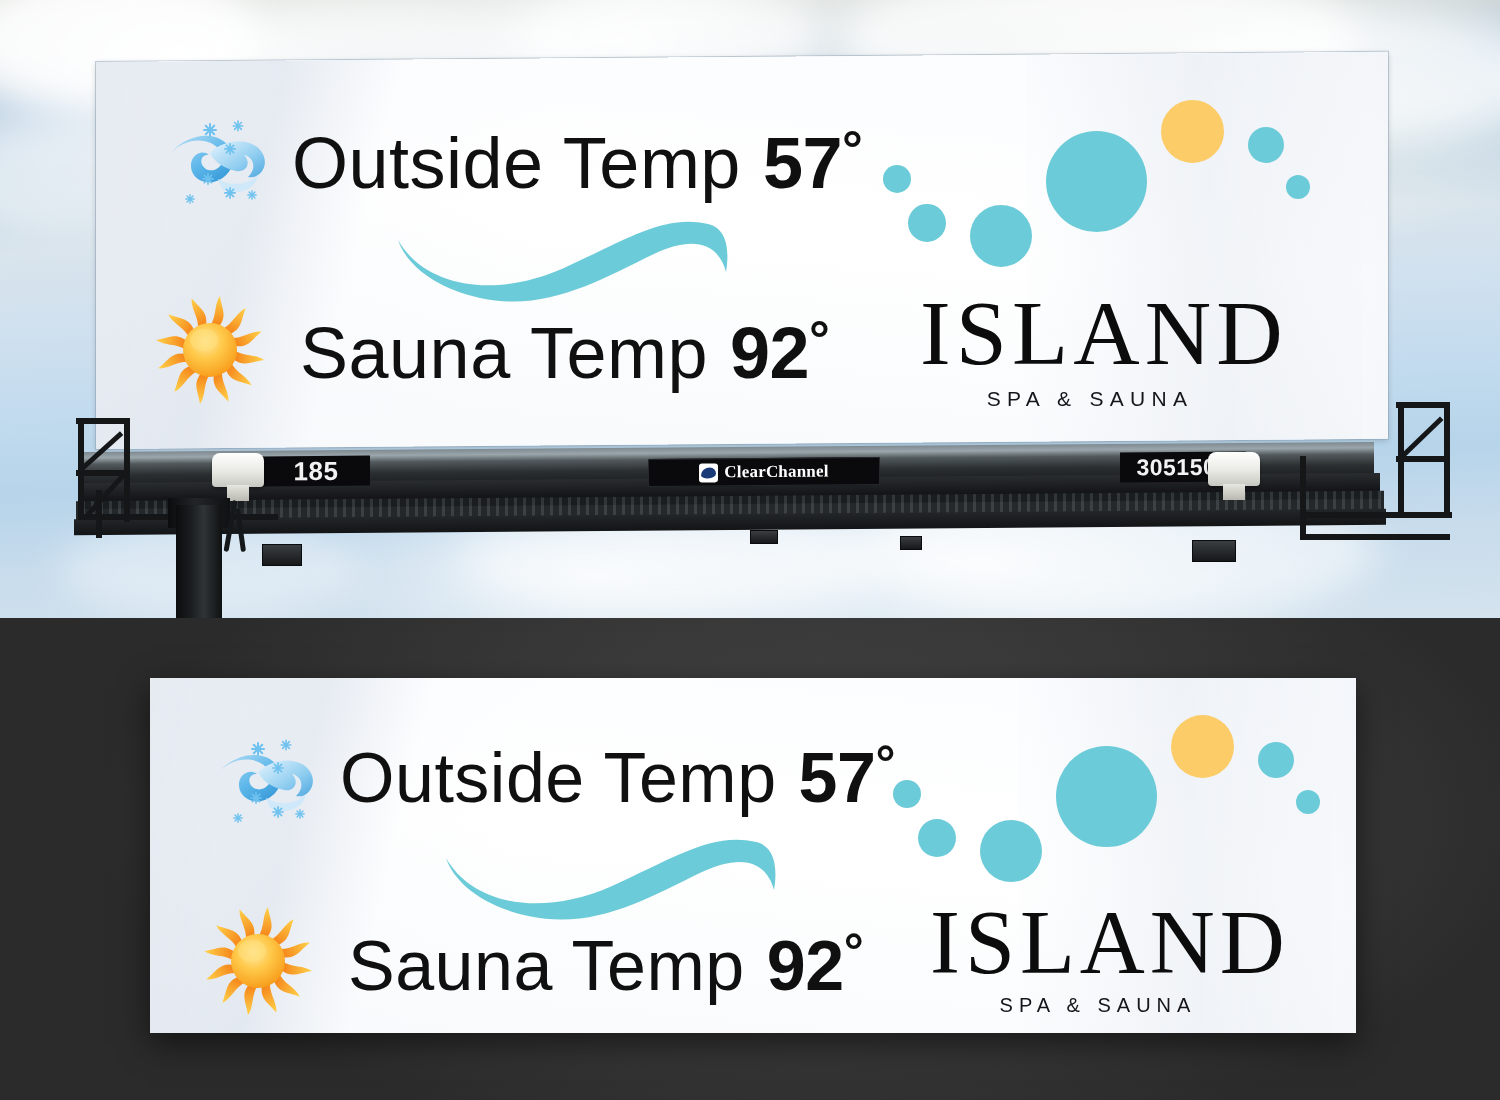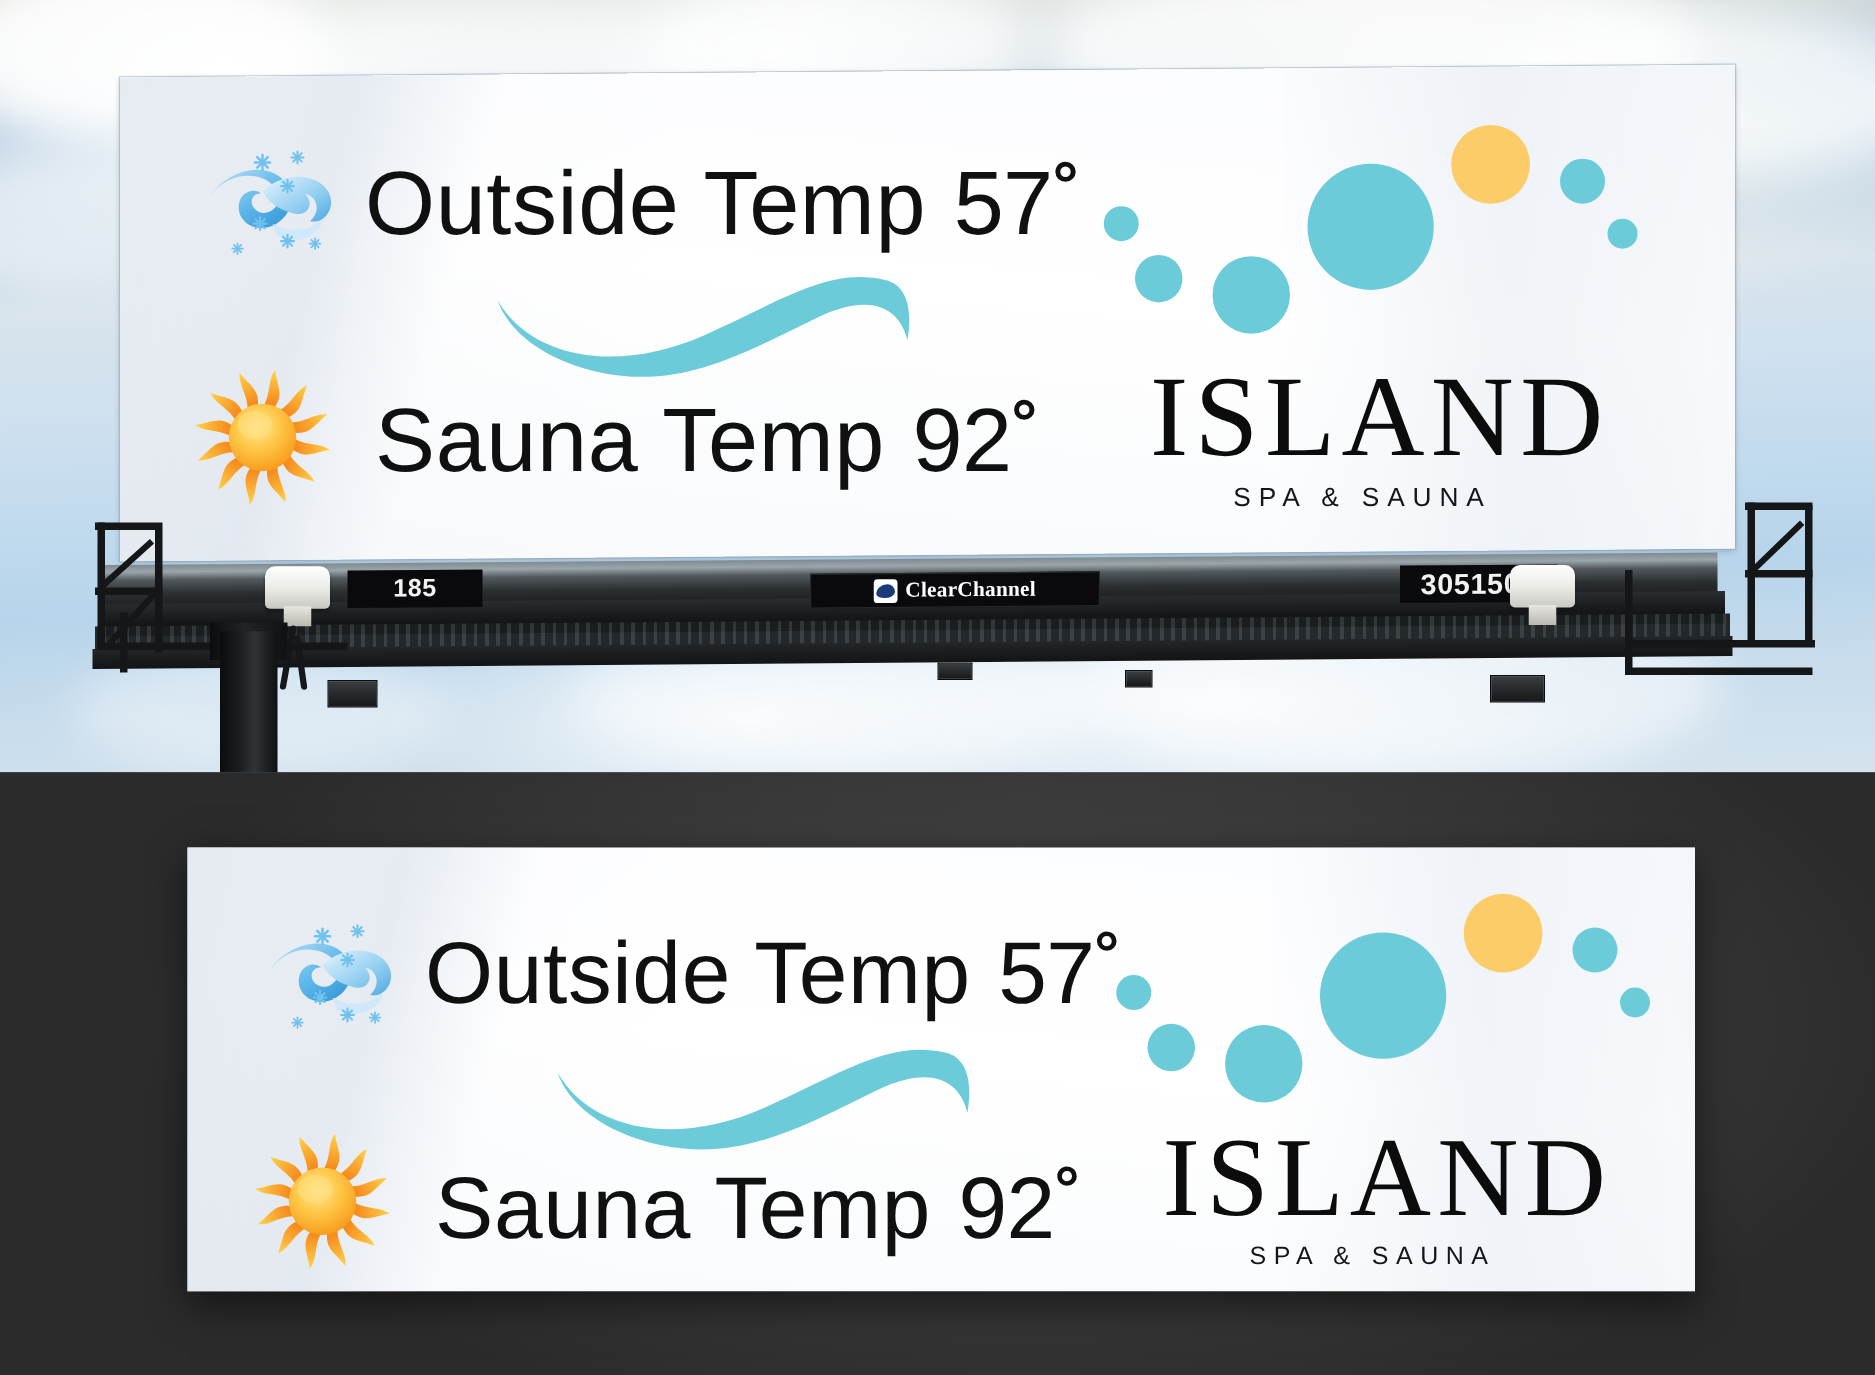--- a/index.html
+++ b/index.html
@@ -96,21 +96,21 @@
   .cc-text {
     color:#fff; font-family:"Liberation Serif", serif; font-weight:700;
     font-size:17px; letter-spacing:.2px; white-space: nowrap;
   }
   .num-plate {
     position: absolute; background:#0a0a0c; color:#f2f2f2;
     font-family:"Liberation Sans", sans-serif; font-weight:700;
     display:flex; align-items:center; justify-content:center;
     transform: skewY(-0.45deg);
   }
-  .num-left  { left: 208px; top: 16px; width: 108px; height: 30px; font-size: 20px; letter-spacing:.5px; }
+  .num-left  { left: 192px; top: 16px; width: 108px; height: 30px; font-size: 26px; letter-spacing:.5px; }
   .num-right { left: 1050px; top: 12px; width: 126px; height: 30px; font-size: 23px; letter-spacing:.5px; }
 
   .lamp {
     position: absolute; width: 52px; height: 34px; border-radius: 8px 8px 4px 4px;
     background: linear-gradient(180deg,#ffffff 0%,#e9e9e4 55%,#c8c8c2 100%);
     box-shadow: 0 2px 3px rgba(0,0,0,.35);
   }
   .lamp-stem { position:absolute; width: 22px; height: 16px; background: linear-gradient(180deg,#e6e6e0,#b9b9b2); }
 
   .rail {
@@ -152,21 +152,21 @@
       linear-gradient(100deg, rgba(226,231,239,.75) 0%, rgba(247,249,252,.3) 15%, rgba(255,255,255,0) 32%),
       linear-gradient(258deg, rgba(234,239,245,.5) 0%, rgba(255,255,255,0) 24%),
       linear-gradient(185deg,#fcfdff 0%,#ffffff 48%,#f8fafc 100%);
     overflow:hidden;
   }
 
   .row { position:absolute; display:flex; align-items:center; }
 
   .temp-text { white-space: nowrap; color:#101010; }
   .temp-label { font-weight: 300; letter-spacing: .5px; }
-  .temp-value { font-weight: 400; letter-spacing: -.5px; }
+  .temp-value { font-weight: 700; letter-spacing: -.5px; }
   .deg { font-weight: 700; }
 
   
   .wind-icon { position:absolute; }
   
   .sun-icon { position:absolute; }
 
   .wave-swoosh { position:absolute; }
 
   .logo-block { position:absolute; }

